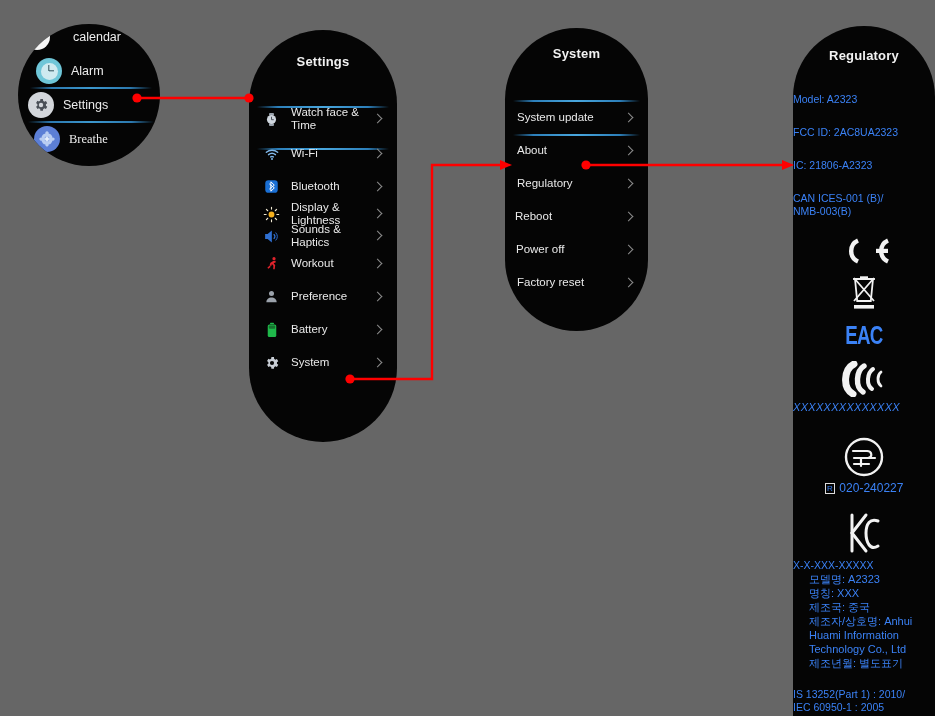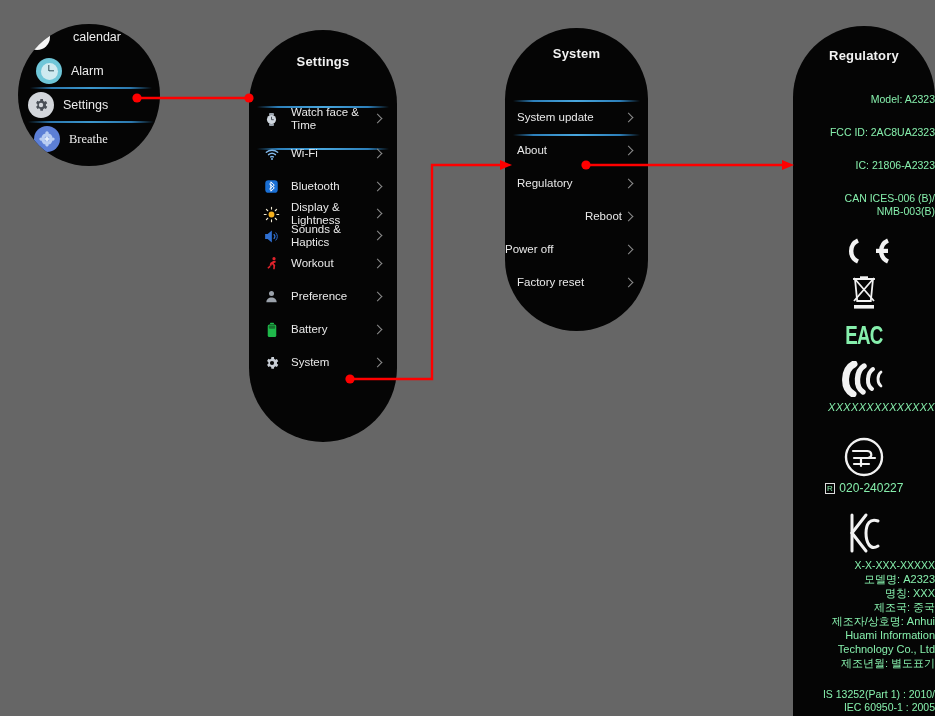--- a/index.html
+++ b/index.html
@@ -200,22 +200,22 @@
     height: 1.6px;
     background: linear-gradient(90deg, rgba(30,110,170,0) 0%, #2c7fba 16%, #49a7de 50%, #2c7fba 84%, rgba(30,110,170,0) 100%);
   }
 
   
   .reg-body {
     position: absolute;
     left: 0;
     top: 0;
     width: 100%;
-    text-align: right;
-    color: #86efac;
+    text-align: left;
+    color: #3b82f6;
   }
   .reg-line {
     font-size: 10.5px;
     line-height: 13px;
     margin: 0;
     white-space: pre-line;
   }
   .reg-mark {
     display: flex;
     align-items: center;
@@ -447,45 +447,45 @@
       <div class="menu-row noicon" style="padding-left:12px;">
         <div class="menu-lbl">About</div>
         <div class="chev"></div>
       </div>
 
       <div class="menu-row noicon" style="padding-left:12px;">
         <div class="menu-lbl">Regulatory</div>
         <div class="chev"></div>
       </div>
 
-      <div class="menu-row noicon" style="padding-left:20px;text-align:right;">
+      <div class="menu-row noicon" style="padding-left:10px;">
         <div class="menu-lbl">Reboot</div>
         <div class="chev"></div>
       </div>
 
-      <div class="menu-row noicon" style="padding-left:0;">
+      <div class="menu-row noicon" style="padding-left:11px;">
         <div class="menu-lbl">Power off</div>
         <div class="chev"></div>
       </div>
 
       <div class="menu-row noicon" style="padding-left:12px;">
         <div class="menu-lbl">Factory reset</div>
         <div class="chev"></div>
       </div>
     </div>
   </div>
 
   <div class="panel" id="panel-regulatory">
     <div class="panel-title" style="position:absolute; left:0; top:22px; width:100%;">Regulatory</div>
 
     <div class="reg-body" style="top:60px;">
       <p class="reg-line" style="margin-top:7px;">Model: A2323</p>
       <p class="reg-line" style="margin-top:20px;">FCC ID: 2AC8UA2323</p>
       <p class="reg-line" style="margin-top:20px;">IC: 21806-A2323</p>
-      <p class="reg-line" style="margin-top:20px;">CAN ICES-006 (B)/
+      <p class="reg-line" style="margin-top:20px;">CAN ICES-001 (B)/
 NMB-003(B)</p>
 
       <div class="reg-mark" style="margin-top:18px;">
         <svg width="56" height="30" viewBox="0 0 56 30" aria-hidden="true">
           <path d="M22 4.5A11.5 11.5 0 0 0 22 25.5" stroke="#f2f2f2" stroke-width="4.4" fill="none" stroke-linecap="butt"></path>
           <path d="M52 4.5A11.5 11.5 0 0 0 52 25.5" stroke="#f2f2f2" stroke-width="4.4" fill="none"></path>
           <rect x="40" y="12.8" width="12" height="4.2" fill="#f2f2f2"></rect>
         </svg>
       </div>
 

